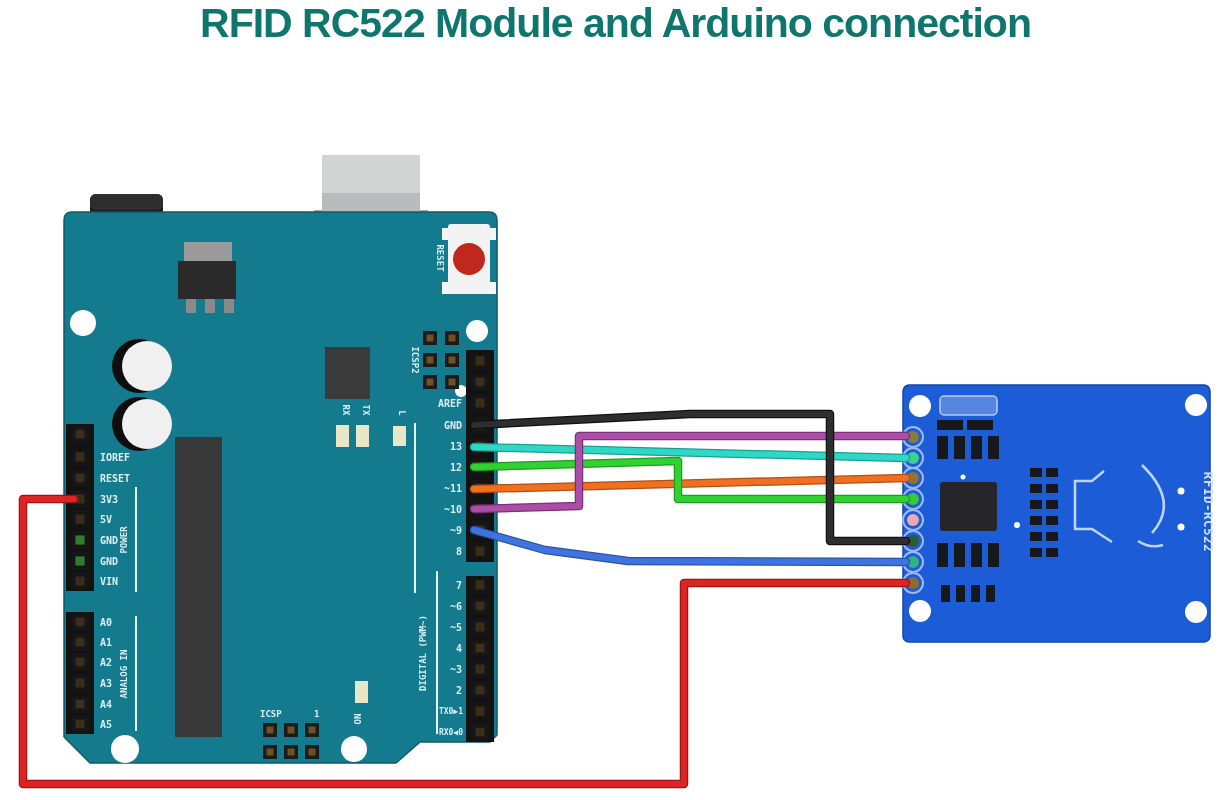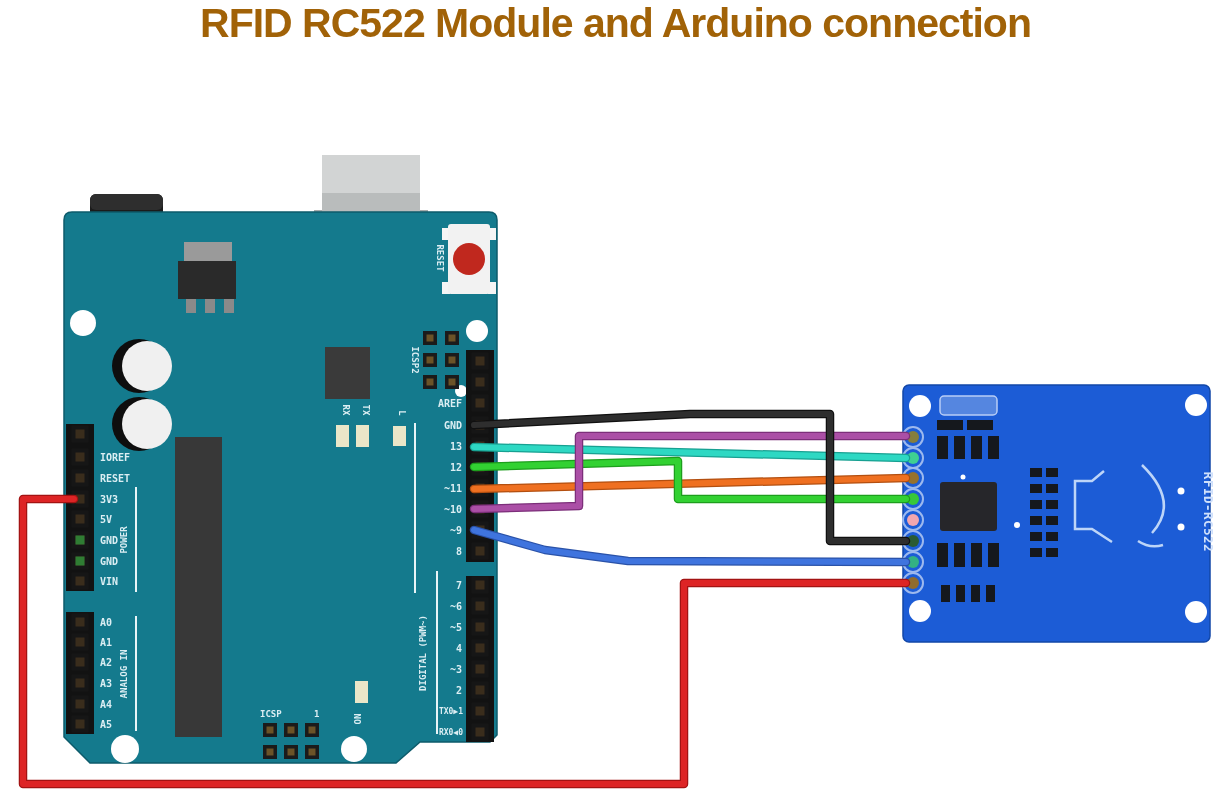--- a/index.html
+++ b/index.html
@@ -10,21 +10,21 @@
   svg{position:absolute;left:0;top:0;}
   svg text{font-family:"DejaVu Sans Mono",monospace;font-weight:bold;fill:#dbeef3;font-size:10px;}
   svg text.s8{font-size:8px;}
   svg text.s9{font-size:9px;}
   svg text.rfidtxt{font-size:12.5px;fill:#cfe0fb;letter-spacing:.5px;}
 </style>
 </head>
 <body>
 
 <div id="canvas">
-  <div id="title" style="color: #a16207;">RFID RC522 Module and Arduino connection</div>
+  <div id="title" style="color: #0f766e;">RFID RC522 Module and Arduino connection</div>
 
   <svg width="1231" height="800" viewBox="0 0 1231 800">
     <defs>
       <g id="hp">
           <rect x="-8.5" y="-8.5" width="17" height="17" fill="#161616"></rect>
           <rect x="-4.5" y="-4.5" width="9" height="9" fill="#3a2d1c"></rect>
         </g>
       <g id="ip">
           <rect x="-7" y="-7" width="14" height="14" fill="#1b1b1b"></rect>
           <rect x="-3.5" y="-3.5" width="7" height="7" fill="#6b5327"></rect>

